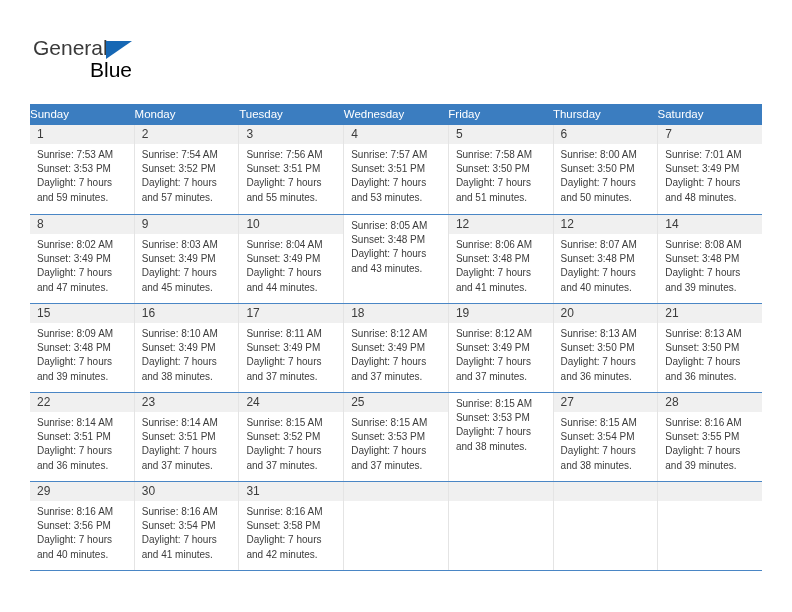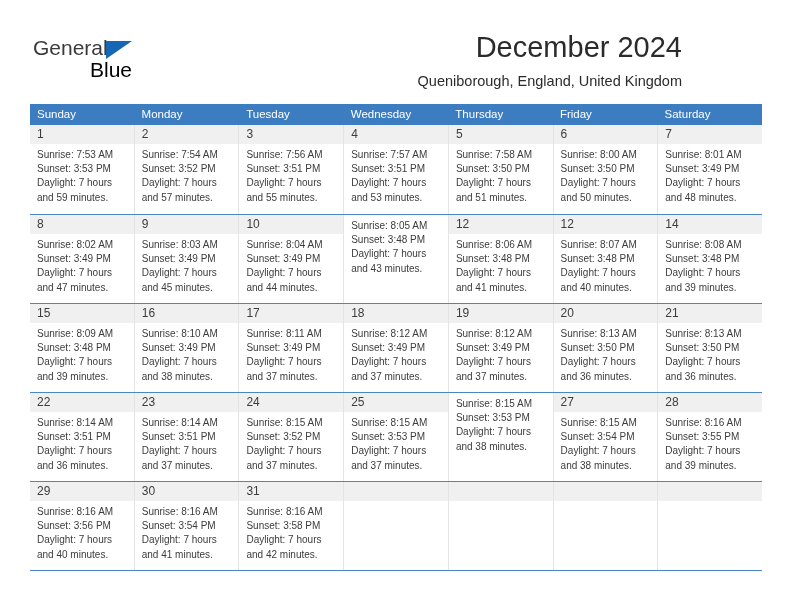--- a/index.html
+++ b/index.html
@@ -93,21 +93,20 @@
   .dow-row {
     display: flex;
     background: #3b7dc0;
     height: 21px;
   }
   .dow-cell {
     flex: 1 1 0;
     color: #ffffff;
     font-size: 11.5px;
     line-height: 21px;
-    padding-left: 7px;
     box-sizing: border-box;
     white-space: nowrap;
   }
   .week {
     display: flex;
     border-top: 1px solid #4a86c5;
     height: 89px;
     box-sizing: border-box;
   }
   .week:first-of-type {
@@ -157,35 +156,31 @@
 <div class="page">
 
   <div class="header">
 
     <div class="logo">
       <span class="logo-general">General</span>
       <span class="logo-triangle"></span>
       <span class="logo-blue">Blue</span>
     </div>
 
-    <div class="title-block">
-      <div class="cal-title">December 2024</div>
-      <div class="cal-subtitle">Queniborough, England, United Kingdom</div>
-    </div>
 
   </div>
 
   <div class="calendar">
     <div class="dow-row">
       <div class="dow-cell">Sunday</div>
       <div class="dow-cell">Monday</div>
       <div class="dow-cell">Tuesday</div>
       <div class="dow-cell">Wednesday</div>
+      <div class="dow-cell">Friday</div>
       <div class="dow-cell">Thursday</div>
-      <div class="dow-cell">Friday</div>
       <div class="dow-cell">Saturday</div>
     </div>
 
     <div id="weeks-container">
         <div class="week">
           <div class="day">
             <div class="day-num-band">
               <span class="day-num">1</span>
             </div>
             <div class="day-info">
@@ -248,21 +243,21 @@
               <div>Sunset: 3:50 PM</div>
               <div>Daylight: 7 hours</div>
               <div>and 50 minutes.</div>
             </div>
           </div>
           <div class="day">
             <div class="day-num-band">
               <span class="day-num">7</span>
             </div>
             <div class="day-info">
-              <div>Sunrise: 8:01 AM</div>
+              <div>Sunrise: 7:01 AM</div>
               <div>Sunset: 3:49 PM</div>
               <div>Daylight: 7 hours</div>
               <div>and 48 minutes.</div>
             </div>
           </div>
         </div>
         <div class="week">
           <div class="day">
             <div class="day-num-band">
               <span class="day-num">8</span>

